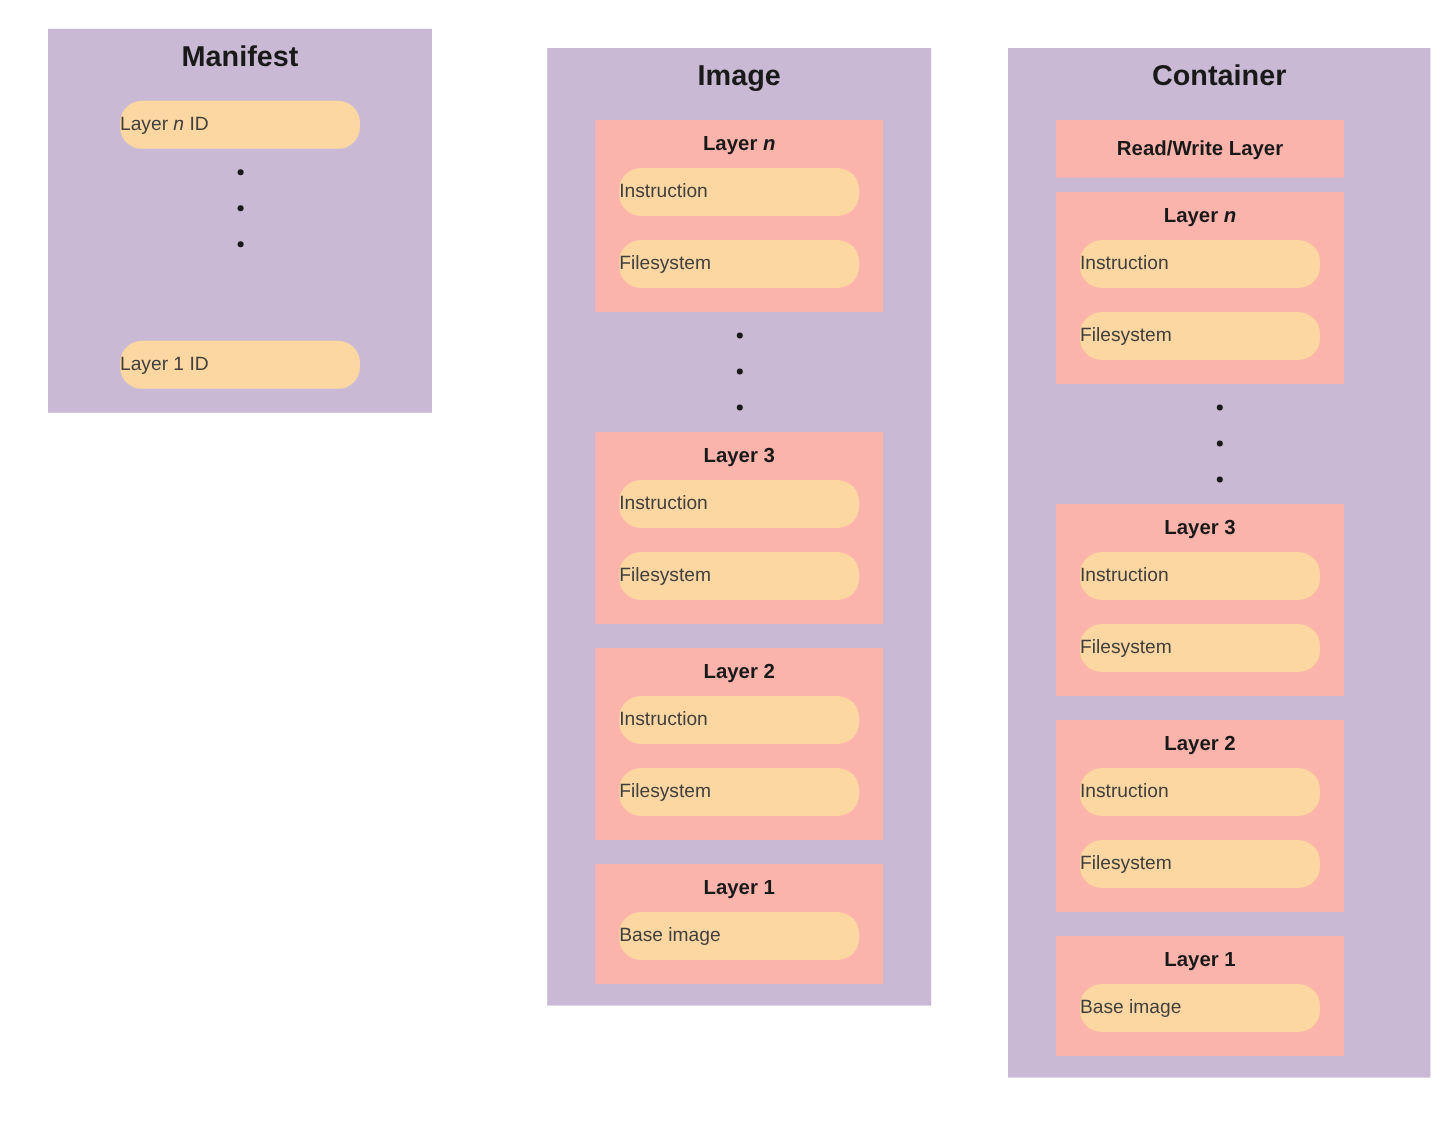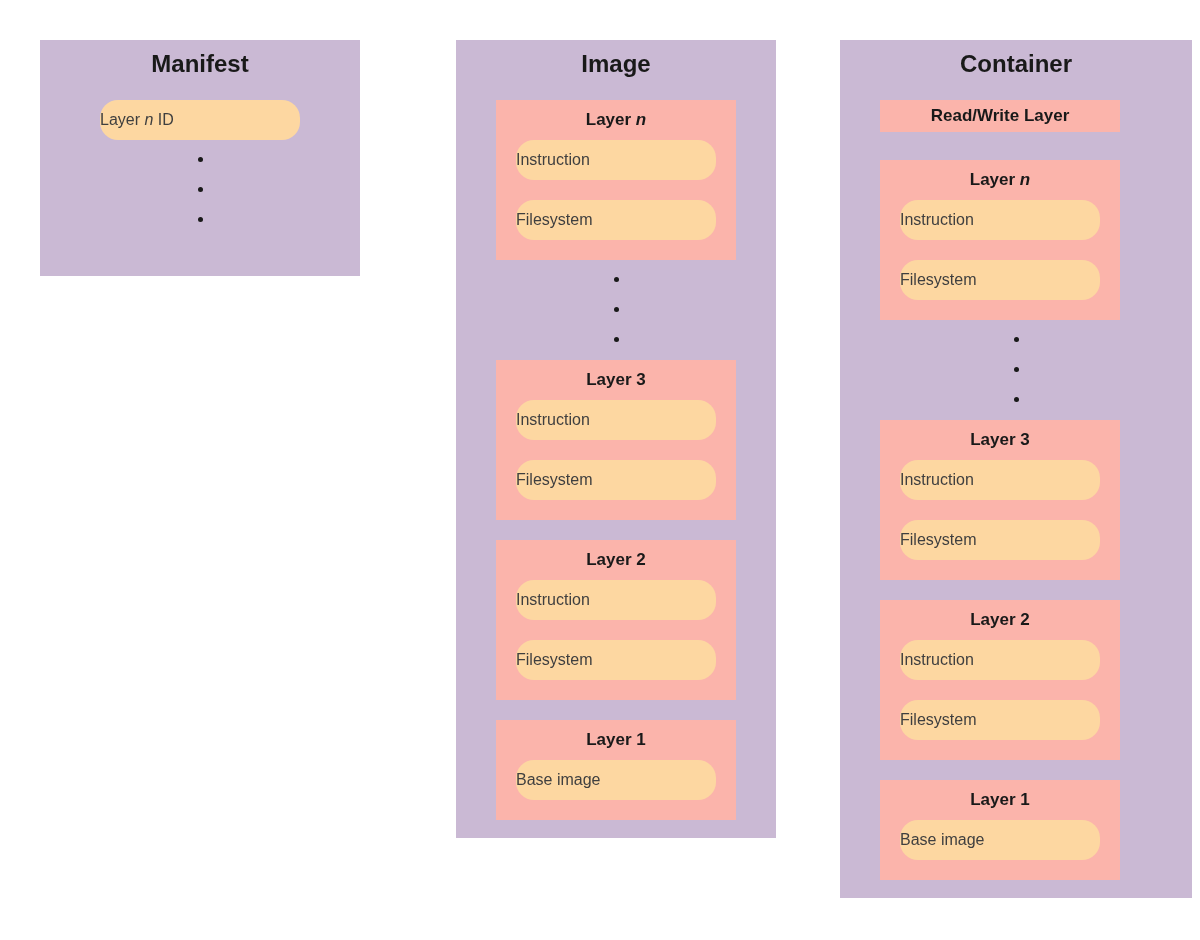--- a/index.html
+++ b/index.html
@@ -12,21 +12,21 @@
     position: relative;
     width: 1200px;
     height: 940px;
     background: #ffffff;
     overflow: hidden;
   }
   .panel {
     position: absolute;
     background: var(--panel_bg, #cab9d4);
   }
-  #manifest-panel { left: 40px;  top: 40px; width: 320px; height: 236px; }
+  #manifest-panel { left: 40px;  top: 24px; width: 320px; height: 320px; }
   #image-panel    { left: 456px; top: 40px; width: 320px; height: 798px; }
   #container-panel{ left: 840px; top: 40px; width: 320px; height: 858px; padding-left: 32px; }
 
   .panel-title {
     position: absolute;
     top: 49px; 
     left: 0;
     width: 100%;
     text-align: center;
     font-size: 24px;
@@ -70,21 +70,21 @@
     font-size: 17px;
     font-weight: bold;
     color: var(--heading_ink, #191919);
     white-space: pre;
   }
   .rw-layer {
     position: absolute;
     left: 40px;
     top: 60px;
     width: 240px;
-    height: 32px;
+    height: 48px;
     background: var(--layer_bg, #fbb4ab);
     display: flex;
     align-items: center;
     justify-content: center;
     font-size: 17px;
     font-weight: bold;
     color: var(--heading_ink, #191919);
   }
   .dots {
     position: absolute;
@@ -115,20 +115,23 @@
       <span><span>Layer </span><i>n</i><span> ID</span></span>
     </div>
 
     <div class="dots" style="top:117px">
       <span class="dot"></span>
       <span class="dot"></span>
       <span class="dot"></span>
     </div>
 
 
+    <div class="pill in-panel" style="top:260px">
+      <span><span>Layer 1 ID</span><i></i><span></span></span>
+    </div>
   </div>
 
   <div class="panel" id="image-panel">
     <div class="panel-title">Image</div>
 
     <div class="layer-group" style="top:60px;height:160px">
       <div class="layer-head"><span>Layer </span><i>n</i></div>
       <div class="pill in-group" style="top:40px"><span>Instruction</span></div>
       <div class="pill in-group" style="top:100px"><span>Filesystem</span></div>
     </div>

